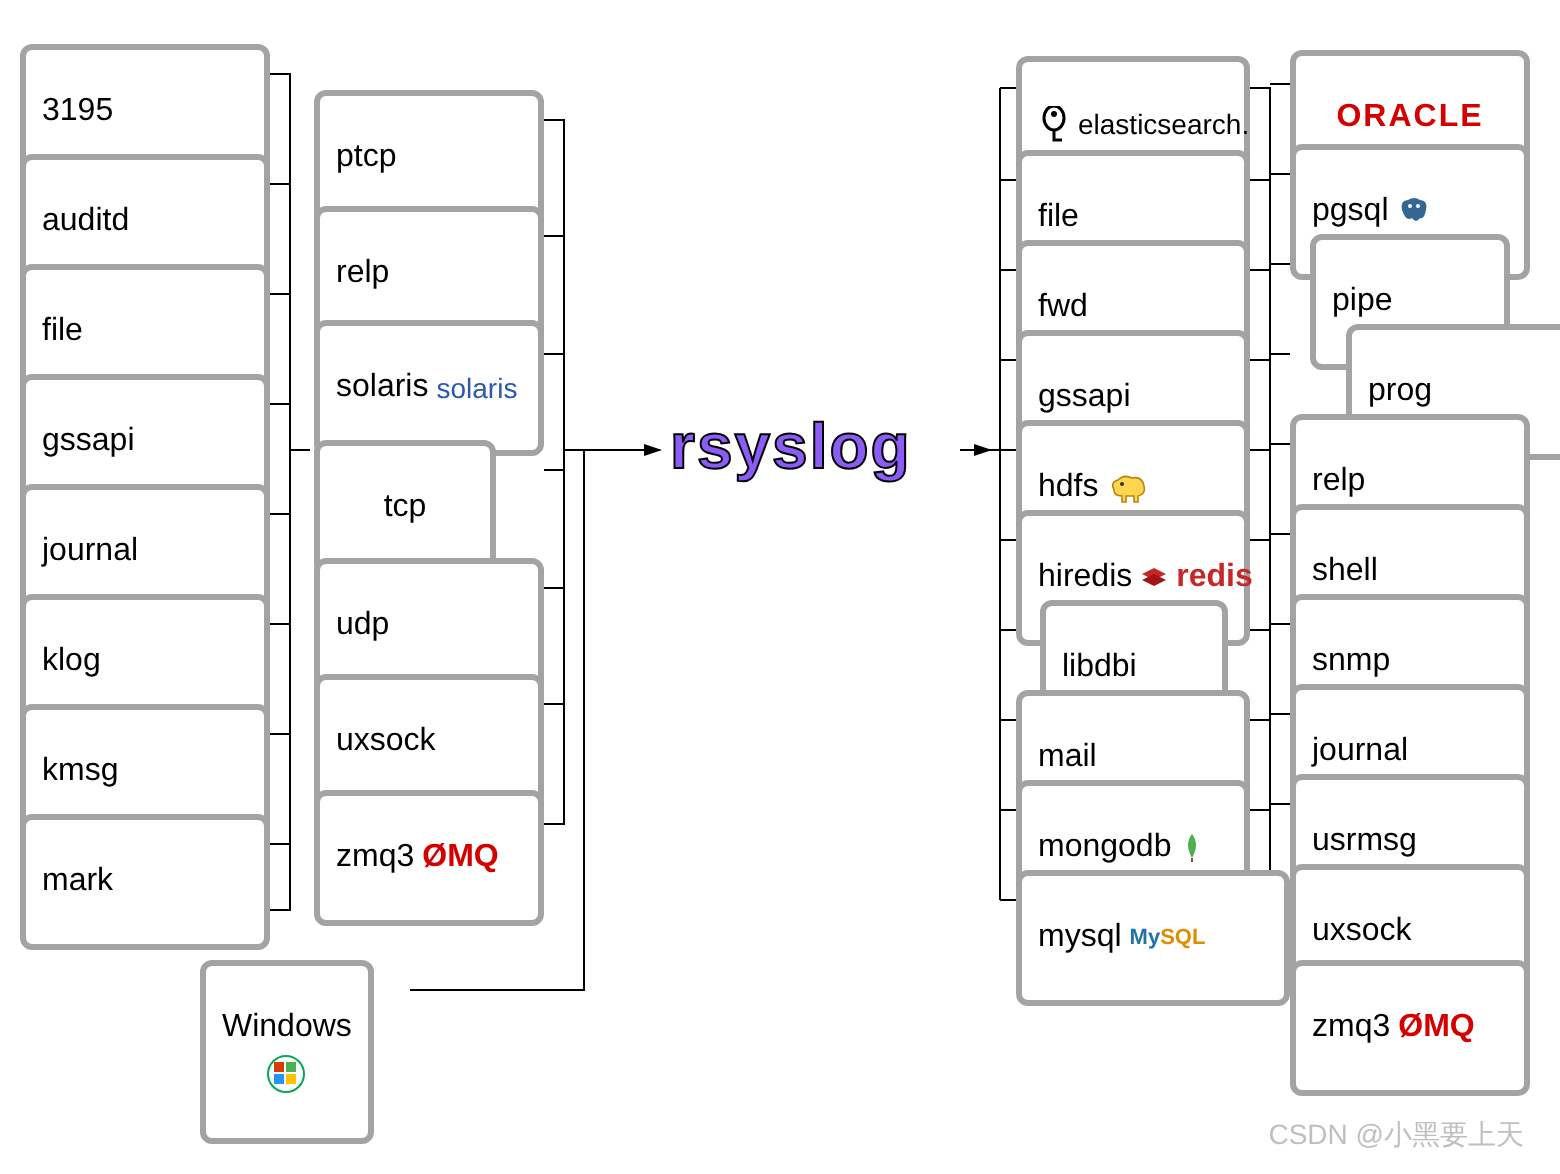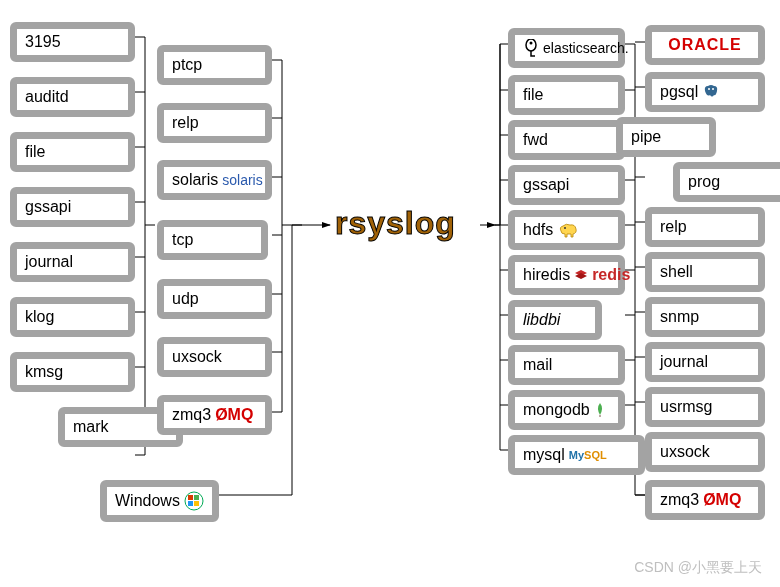--- a/index.html
+++ b/index.html
@@ -5,36 +5,36 @@
   * { margin: 0; padding: 0; box-sizing: border-box; }
   body {
     font-family: Arial, Helvetica, sans-serif;
     background: #fff;
     width: 780px;
     height: 587px;
     position: relative;
   }
   .node {
     position: absolute;
-    border: 7px solid #a3a3a3;
+    border: 3px solid #a3a3a3;
     border-radius: 6px;
     background: #fff;
-    padding: 4px 8px;
+    padding: 22px 8px;
     font-size: 16px;
     display: flex;
     align-items: center;
     gap: 4px;
     white-space: nowrap;
   }
   .center-node {
     position: absolute;
     font-size: 32px;
     font-weight: bold;
     font-family: Arial, sans-serif;
-    color: #a16207;
+    color: #8b5cf6;
     -webkit-text-stroke: 1px #000;
     text-shadow:
       -1px -1px 0 #fff,
       1px -1px 0 #fff,
       -1px 1px 0 #fff,
       1px 1px 0 #fff;
     letter-spacing: 1px;
   }
   .watermark {
     position: absolute;
@@ -152,49 +152,49 @@
   </div>
 <div class="node" style="left:10px; top:242px; width:125px;">
     <span>journal</span>
   </div>
 <div class="node" style="left:10px; top:297px; width:125px;align-items:flex-end;">
     <span>klog</span>
   </div>
 <div class="node" style="left:10px; top:352px; width:125px;">
     <span>kmsg</span>
   </div>
-<div class="node" style="left:10px; top:407px; width:125px;margin-left:48px;">
+<div class="node" style="left:10px; top:407px; width:125px;">
     <span>mark</span>
   </div>
 
 <div class="node" style="left:157px; top:45px; width:115px;">
     <span>ptcp</span>
   </div>
 <div class="node" style="left:157px; top:103px; width:115px;">
     <span>relp</span>
   </div>
 <div class="node" style="left:157px; top:160px; width:115px;">
   <span>solaris</span>
   <span class="solaris-logo">solaris</span>
 </div>
-<div class="node" style="left:157px; top:220px; width:111px;">
+<div class="node" style="left:157px; top:220px; width:91px;justify-content:center;">
     <span>tcp</span>
   </div>
 <div class="node" style="left:157px; top:279px; width:115px;">
     <span>udp</span>
   </div>
 <div class="node" style="left:157px; top:337px; width:115px;">
     <span>uxsock</span>
   </div>
 <div class="node" style="left:157px; top:395px; width:115px;">
   <span>zmq3</span>
   <span class="omq">ØMQ</span>
 </div>
 
-<div class="node" style="left:100px; top:480px;">
+<div class="node" style="left:100px; top:480px;flex-direction:column;">
   <span>Windows</span>
   <span class="icon">
     <svg width="20" height="20" viewBox="0 0 20 20">
         <circle cx="10" cy="10" r="9" fill="none" stroke="#0a5" stroke-width="1"></circle>
         <rect x="4" y="4" width="5" height="5" fill="#d83b01"></rect>
         <rect x="10" y="4" width="5" height="5" fill="#4caf50"></rect>
         <rect x="4" y="10" width="5" height="5" fill="#2196f3"></rect>
         <rect x="10" y="10" width="5" height="5" fill="#ffc107"></rect>
       </svg>
   </span>
@@ -231,21 +231,21 @@
 <div class="node" style="left:508px; top:255px; width:117px;">
   <span>hiredis</span>
   <span class="icon">
     <svg width="14" height="14" viewBox="0 0 14 14">
         <path d="M1 5 L7 2 L13 5 L7 8 Z" fill="#c62828"></path>
         <path d="M1 8 L7 5 L13 8 L7 11 Z" fill="#a31515"></path>
       </svg>
   </span>
   <span class="redis-txt">redis</span>
 </div>
-<div class="node" style="left:508px; top:300px; width:94px;font-style:italic;">
+<div class="node" style="left:520px; top:300px; width:94px;">
     <span>libdbi</span>
   </div>
 <div class="node" style="left:508px; top:345px; width:117px;">
     <span>mail</span>
   </div>
 <div class="node" style="left:508px; top:390px; width:117px;">
   <span>mongodb</span>
   <span class="icon">
     <svg width="12" height="16" viewBox="0 0 12 16">
         <path d="M6 1 Q10 6 6 13 Q2 6 6 1 Z" fill="#4caf50"></path>
@@ -266,21 +266,21 @@
 <div class="node" style="left:645px; top:72px; width:120px;">
   <span>pgsql</span>
   <span class="icon">
     <svg width="18" height="18" viewBox="0 0 18 18">
         <path d="M3 8 Q2 3 6 3 Q9 1 12 3 Q16 3 15 8 Q14 13 12 12 Q10 15 8 12 Q5 14 3 8 Z" fill="#336791"></path>
         <circle cx="7" cy="6" r="1" fill="#fff"></circle>
         <circle cx="11" cy="6" r="1" fill="#fff"></circle>
       </svg>
   </span>
 </div>
-<div class="node" style="left:616px; top:117px; width:100px;">
+<div class="node" style="left:655px; top:117px; width:100px;">
     <span>pipe</span>
   </div>
 <div class="node" style="left:673px; top:162px; width:119px;">
     <span>prog</span>
   </div>
 <div class="node" style="left:645px; top:207px; width:120px;">
     <span>relp</span>
   </div>
 <div class="node" style="left:645px; top:252px; width:120px;">
     <span>shell</span>

